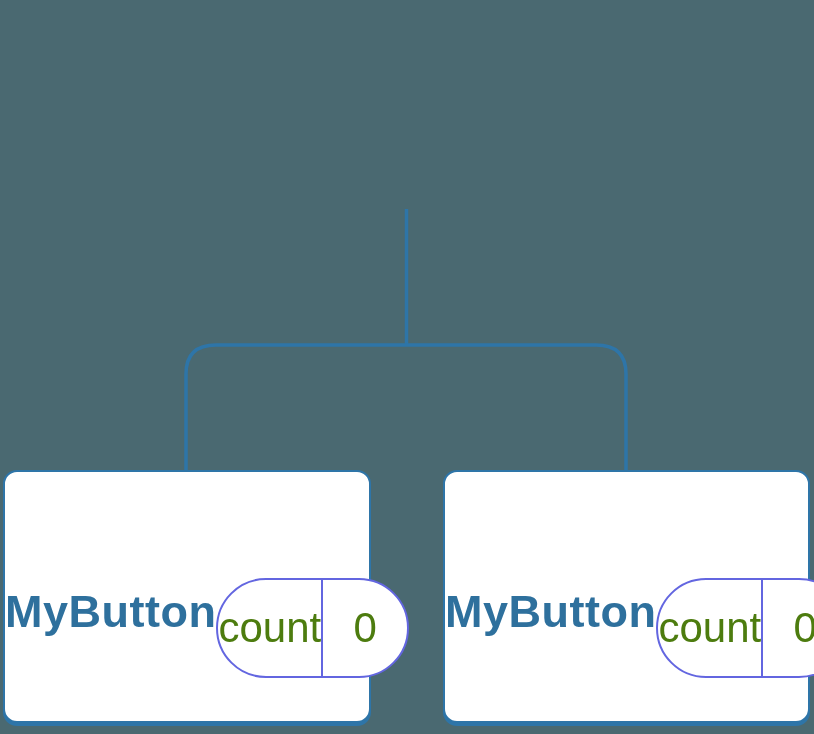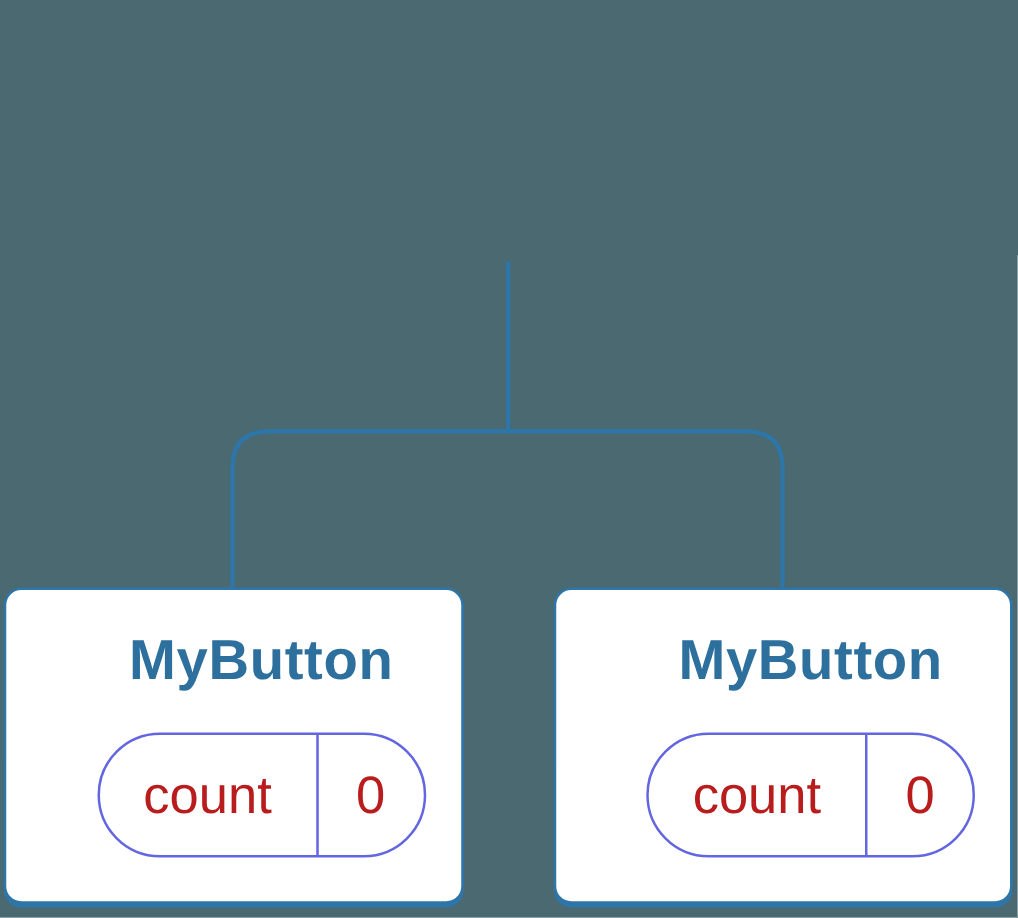--- a/index.html
+++ b/index.html
@@ -44,44 +44,43 @@
     font-weight: 600;
     letter-spacing: 0.5px;
     line-height: 1.15;
     white-space: nowrap;
   }
 
   .node-child {
     top: 470px;
     width: 368px; height: 253px;
     display: flex;
-    flex-direction: column;
+    flex-direction: row;
     align-items: center;
     padding-top: 30px;
-    padding-left: 44px;
   }
   .node-child-left  { left: 3px; }
   .node-child-right { left: 443px; width: 367px; }
 
   .state-pill {
     box-sizing: border-box;
     margin-top: 32px;
     width: 263px; height: 100px;
     border: 2.5px solid #6366e0;
     border-radius: 56px;
     display: flex;
     align-items: stretch;
     background: #ffffff;
   }
 
   .pill-cell {
     display: flex;
     align-items: center;
     justify-content: center;
-    color: #b91c1c;
+    color: #4d7c0f;
     font-size: 42px;
     font-weight: 400;
     line-height: 1;
   }
   .pill-key   { flex: 1 1 auto; border-right: 2.5px solid #6366e0; }
   .pill-value { width: 84px; }
 </style>
 </head>
 <body>
 

